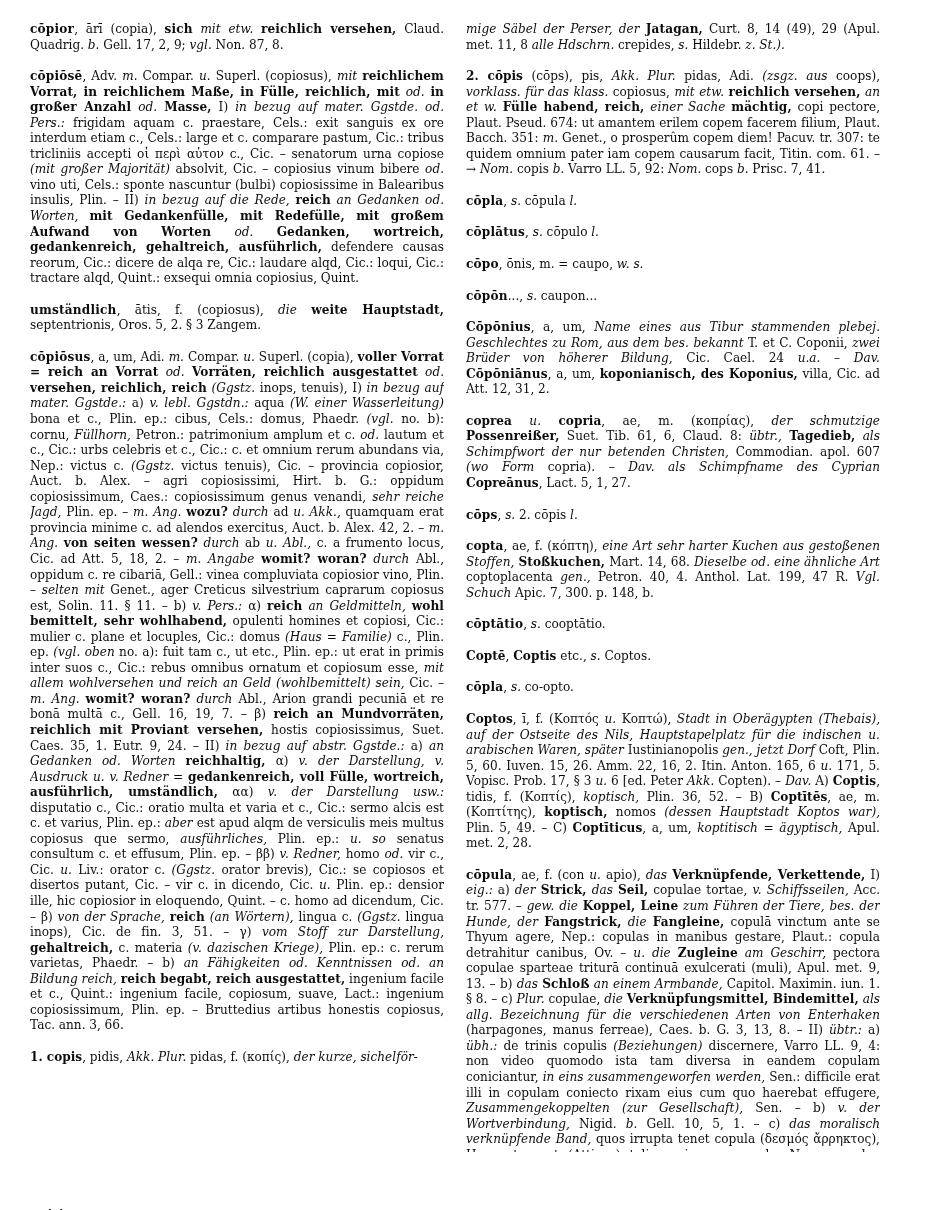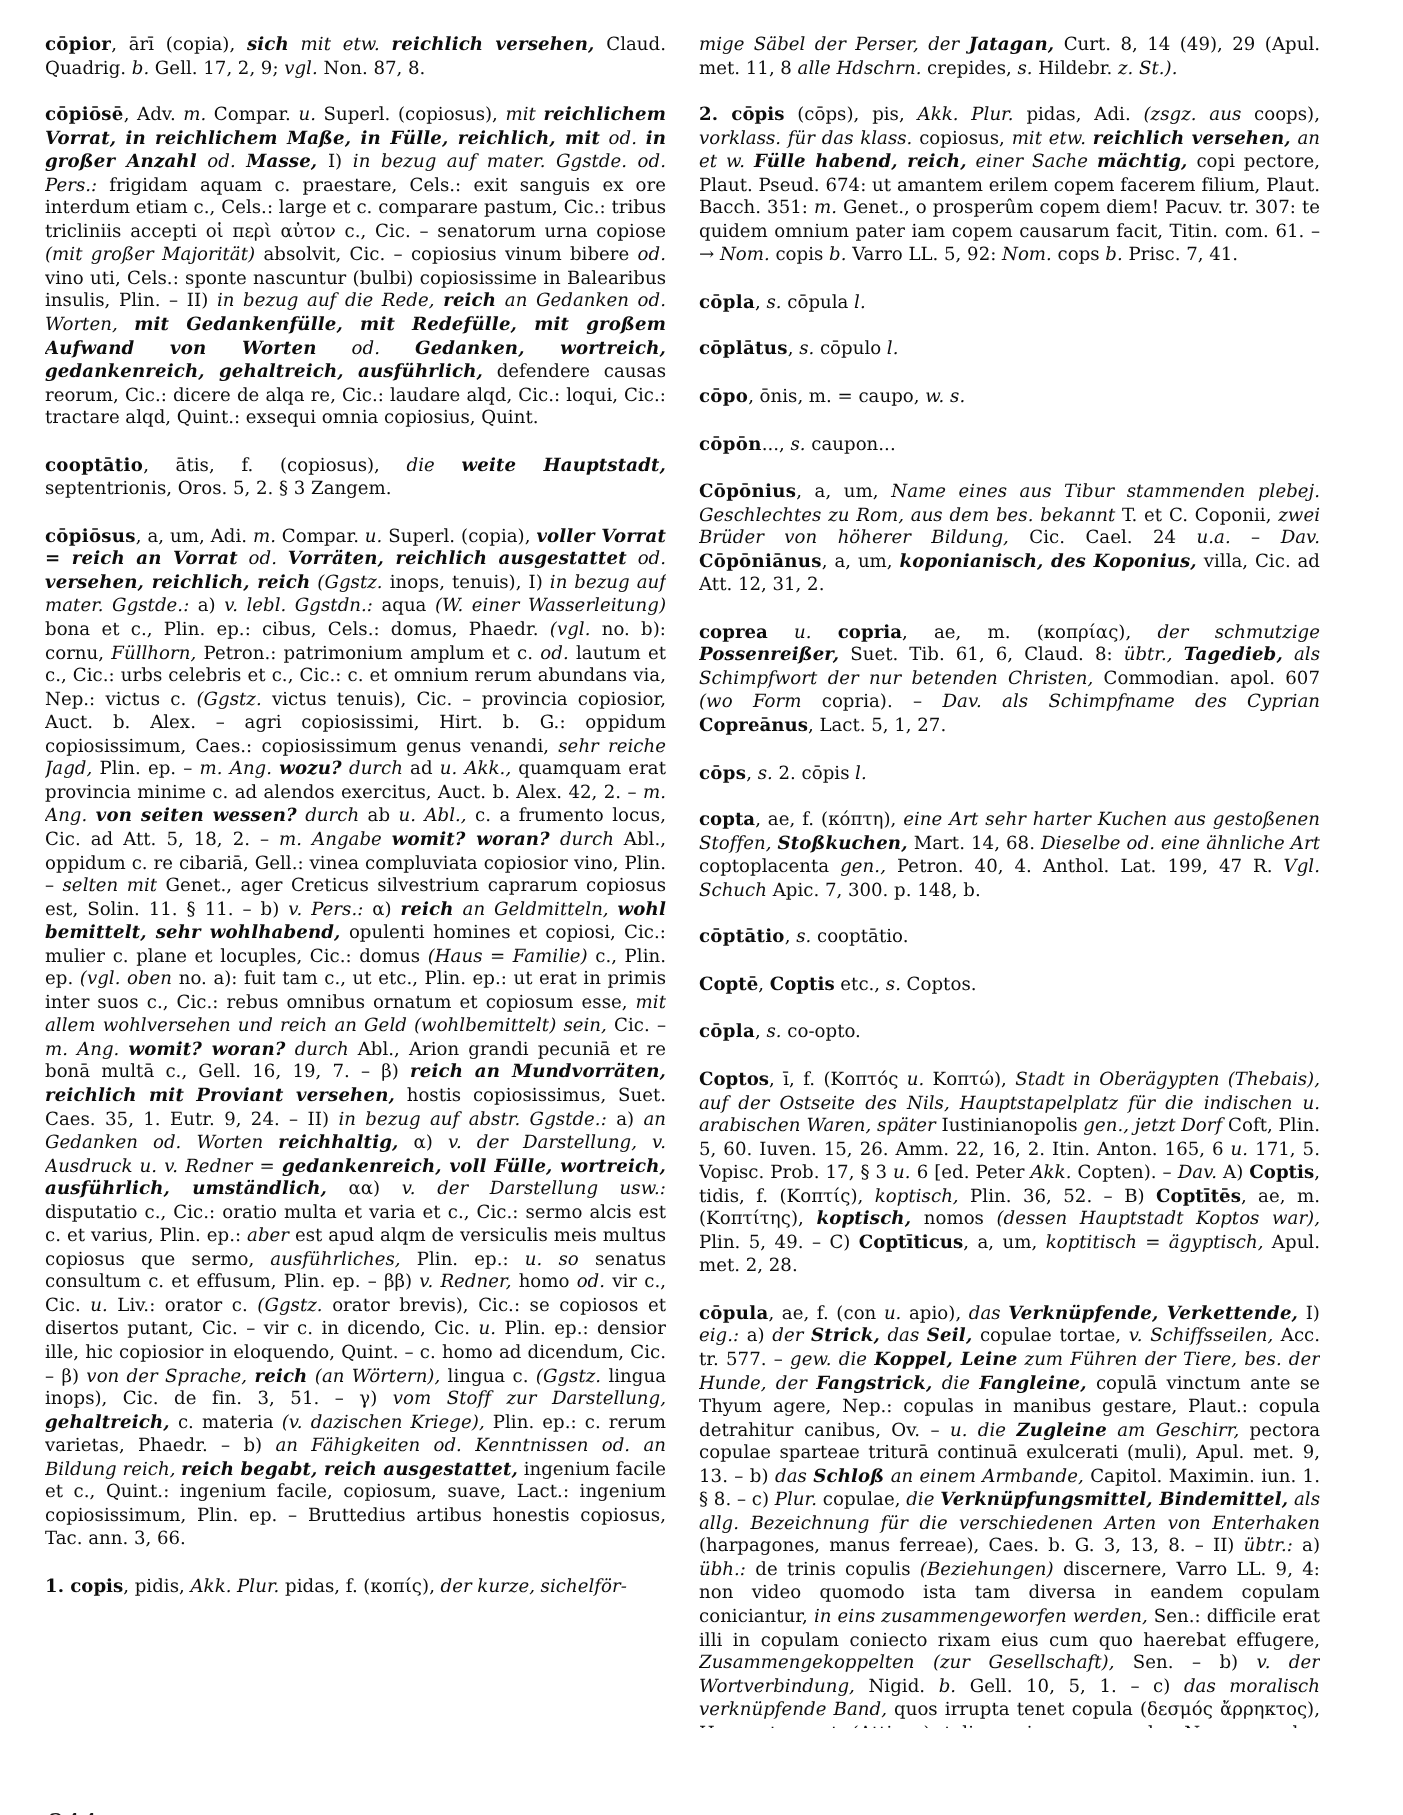--- a/index.html
+++ b/index.html
@@ -50,21 +50,20 @@
   .entry + .entry { margin-top: 16px; }
 
   
   .hw {
     font-weight: bold;
     letter-spacing: 0.2px;
   }
   
   b.g {
     font-weight: bold;
-    font-style: italic;
     letter-spacing: 0.1px;
   }
   
   b.u {
     font-weight: bold;
     font-style: normal;
   }
   i {
     font-style: italic;
   }
@@ -83,21 +82,21 @@
 </head>
 <body>
 
 <div id="page">
 
   <div id="columns">
 
     <div class="column" id="col-left">
         <p class="entry"><span class="hw">cōpior</span>, ārī (copia), <b class="g">sich</b> <i>mit etw.</i> <b class="g">reichlich versehen,</b> Claud. Quadrig. <i>b.</i> Gell. 17, 2, 9; <i>vgl.</i> Non. 87, 8.</p>
         <p class="entry"><span class="hw">cōpiōsē</span>, Adv. <i>m.</i> Compar. <i>u.</i> Superl. (copiosus), <i>mit</i> <b class="g">reichlichem Vorrat, in reichlichem Maße, in Fülle, reichlich, mit</b> <i>od.</i> <b class="g">in großer Anzahl</b> <i>od.</i> <b class="g">Masse,</b> I) <i>in bezug auf mater. Ggstde. od. Pers.:</i> frigidam aquam c. praestare, Cels.: exit sanguis ex ore interdum etiam c., Cels.: large et c. comparare pastum, Cic.: tribus tricliniis accepti οἱ περὶ αὐτον c., Cic. – senatorum urna copiose <i>(mit großer Majorität)</i> absolvit, Cic. – copiosius vinum bibere <i>od.</i> vino uti, Cels.: sponte nascuntur (bulbi) copiosissime in Balearibus insulis, Plin. – II) <i>in bezug auf die Rede,</i> <b class="g">reich</b> <i>an Gedanken od. Worten,</i> <b class="g">mit Gedankenfülle, mit Redefülle, mit großem Aufwand von Worten</b> <i>od.</i> <b class="g">Gedanken, wortreich, gedankenreich, gehaltreich, ausführlich,</b> defendere causas reorum, Cic.: dicere de alqa re, Cic.: laudare alqd, Cic.: loqui, Cic.: tractare alqd, Quint.: exsequi omnia copiosius, Quint.</p>
-        <p class="entry"><span class="hw">cooptātio</span>, ātis, f. (copiosus), <i>die</i> <b class="g">weite Hauptstadt,</b> septentrionis, Oros. 5, 2. § 3 Zangem.</p>
+        <p class="entry"><span class="hw">umständlich</span>, ātis, f. (copiosus), <i>die</i> <b class="g">weite Hauptstadt,</b> septentrionis, Oros. 5, 2. § 3 Zangem.</p>
         <p class="entry"><span class="hw">cōpiōsus</span>, a, um, Adi. <i>m.</i> Compar. <i>u.</i> Superl. (copia), <b class="g">voller Vorrat = reich an Vorrat</b> <i>od.</i> <b class="g">Vorräten, reichlich ausgestattet</b> <i>od.</i> <b class="g">versehen, reichlich, reich</b> <i>(Ggstz.</i> inops, tenuis), I) <i>in bezug auf mater. Ggstde.:</i> a) <i>v. lebl. Ggstdn.:</i> aqua <i>(W. einer Wasserleitung)</i> bona et c., Plin. ep.: cibus, Cels.: domus, Phaedr. <i>(vgl.</i> no. b): cornu, <i>Füllhorn,</i> Petron.: patrimonium amplum et c. <i>od.</i> lautum et c., Cic.: urbs celebris et c., Cic.: c. et omnium rerum abundans via, Nep.: victus c. <i>(Ggstz.</i> victus tenuis), Cic. – provincia copiosior, Auct. b. Alex. – agri copiosissimi, Hirt. b. G.: oppidum copiosissimum, Caes.: copiosissimum genus venandi, <i>sehr reiche Jagd,</i> Plin. ep. – <i>m. Ang.</i> <b class="g">wozu?</b> <i>durch</i> ad <i>u. Akk.,</i> quamquam erat provincia minime c. ad alendos exercitus, Auct. b. Alex. 42, 2. – <i>m. Ang.</i> <b class="g">von seiten wessen?</b> <i>durch</i> ab <i>u. Abl.,</i> c. a frumento locus, Cic. ad Att. 5, 18, 2. – <i>m. Angabe</i> <b class="g">womit? woran?</b> <i>durch</i> Abl., oppidum c. re cibariā, Gell.: vinea compluviata copiosior vino, Plin. – <i>selten mit</i> Genet., ager Creticus silvestrium caprarum copiosus est, Solin. 11. § 11. – b) <i>v. Pers.:</i> α) <b class="g">reich</b> <i>an Geldmitteln,</i> <b class="g">wohl bemittelt, sehr wohlhabend,</b> opulenti homines et copiosi, Cic.: mulier c. plane et locuples, Cic.: domus <i>(Haus = Familie)</i> c., Plin. ep. <i>(vgl. oben</i> no. a): fuit tam c., ut etc., Plin. ep.: ut erat in primis inter suos c., Cic.: rebus omnibus ornatum et copiosum esse, <i>mit allem wohlversehen und reich an Geld (wohlbemittelt) sein,</i> Cic. – <i>m. Ang.</i> <b class="g">womit? woran?</b> <i>durch</i> Abl., Arion grandi pecuniā et re bonā multā c., Gell. 16, 19, 7. – β) <b class="g">reich an Mundvorräten, reichlich mit Proviant versehen,</b> hostis copiosissimus, Suet. Caes. 35, 1. Eutr. 9, 24. – II) <i>in bezug auf abstr. Ggstde.:</i> a) <i>an Gedanken od. Worten</i> <b class="g">reichhaltig,</b> α) <i>v. der Darstellung, v. Ausdruck u. v. Redner</i> = <b class="g">gedankenreich, voll Fülle, wortreich, ausführlich, umständlich,</b> αα) <i>v. der Darstellung usw.:</i> disputatio c., Cic.: oratio multa et varia et c., Cic.: sermo alcis est c. et varius, Plin. ep.: <i>aber</i> est apud alqm de versiculis meis multus copiosus que sermo, <i>ausführliches,</i> Plin. ep.: <i>u. so</i> senatus consultum c. et effusum, Plin. ep. – ββ) <i>v. Redner,</i> homo <i>od.</i> vir c., Cic. <i>u.</i> Liv.: orator c. <i>(Ggstz.</i> orator brevis), Cic.: se copiosos et disertos putant, Cic. – vir c. in dicendo, Cic. <i>u.</i> Plin. ep.: densior ille, hic copiosior in eloquendo, Quint. – c. homo ad dicendum, Cic. – β) <i>von der Sprache,</i> <b class="g">reich</b> <i>(an Wörtern),</i> lingua c. <i>(Ggstz.</i> lingua inops), Cic. de fin. 3, 51. – γ) <i>vom Stoff zur Darstellung,</i> <b class="g">gehaltreich,</b> c. materia <i>(v. dazischen Kriege),</i> Plin. ep.: c. rerum varietas, Phaedr. – b) <i>an Fähigkeiten od. Kenntnissen od. an Bildung reich,</i> <b class="g">reich begabt, reich ausgestattet,</b> ingenium facile et c., Quint.: ingenium facile, copiosum, suave, Lact.: ingenium copiosissimum, Plin. ep. – Bruttedius artibus honestis copiosus, Tac. ann. 3, 66.</p>
         <p class="entry"><b class="u">1. copis</b>, pidis, <i>Akk. Plur.</i> pidas, f. (κοπίς), <i>der kurze, sichelför-</i></p>
       </div>
     <div class="column" id="col-right">
         <p class="entry"><i>mige Säbel der Perser, der</i> <b class="g">Jatagan,</b> Curt. 8, 14 (49), 29 (Apul. met. 11, 8 <i>alle Hdschrn.</i> crepides, <i>s.</i> Hildebr. <i>z. St.).</i></p>
         <p class="entry"><b class="u">2. cōpis</b> (cōps), pis, <i>Akk. Plur.</i> pidas, Adi. <i>(zsgz. aus</i> coops), <i>vorklass. für das klass.</i> copiosus, <i>mit etw.</i> <b class="g">reichlich versehen,</b> <i>an et w.</i> <b class="g">Fülle habend, reich,</b> <i>einer Sache</i> <b class="g">mächtig,</b> copi pectore, Plaut. Pseud. 674: ut amantem erilem copem facerem filium, Plaut. Bacch. 351: <i>m.</i> Genet., o prosperûm copem diem! Pacuv. tr. 307: te quidem omnium pater iam copem causarum facit, Titin. com. 61. – <span class="arrow">→</span> <i>Nom.</i> copis <i>b.</i> Varro LL. 5, 92: <i>Nom.</i> cops <i>b.</i> Prisc. 7, 41.</p>
         <p class="entry"><span class="hw">cōpla</span>, <i>s.</i> cōpula <i>l.</i></p>
         <p class="entry"><span class="hw">cōplātus</span>, <i>s.</i> cōpulo <i>l.</i></p>
         <p class="entry"><span class="hw">cōpo</span>, ōnis, m. = caupo, <i>w. s.</i></p>
         <p class="entry"><span class="hw">cōpōn</span>..., <i>s.</i> caupon...</p>

